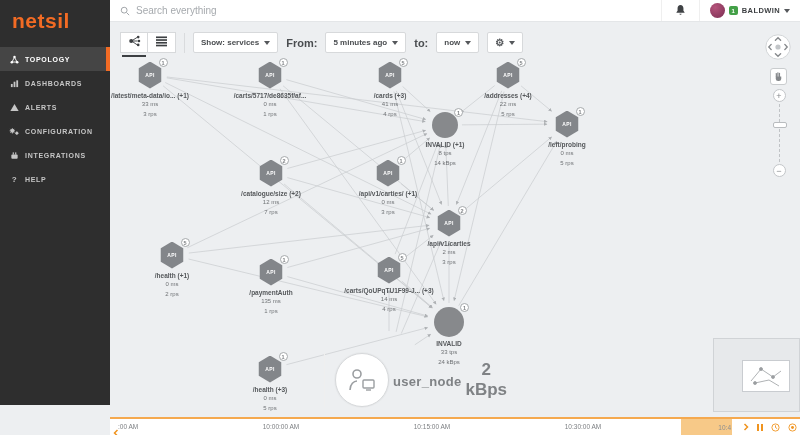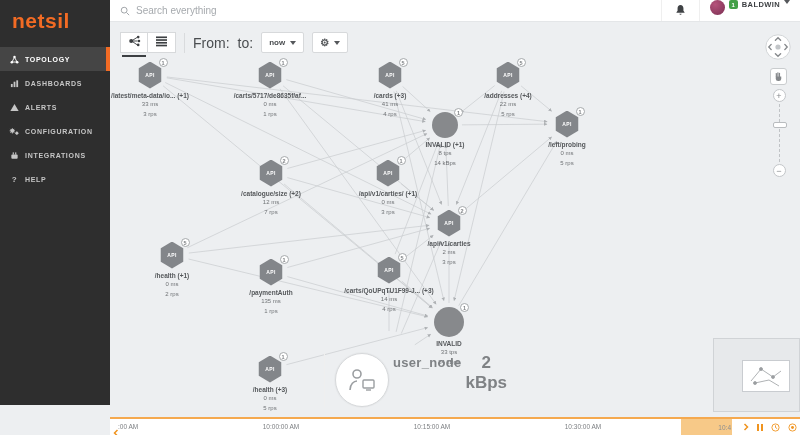--- a/index.html
+++ b/index.html
@@ -18,21 +18,21 @@
 
   
   .topbar { position:absolute; left:110px; top:0; right:0; height:22px; background:#fff;
             border-bottom:1px solid #e4e6e8; display:flex; align-items:center; padding:0 0 0 10px; z-index:5; }
   .search-icon { display:flex; margin-right:6px; }
   .search { border:none; outline:none; flex:1; font-size:10px; color:#444; height:100%;
             font-family:"Liberation Sans", sans-serif; background:transparent; }
   .search::placeholder { color:#a6aaae; }
   .top-right { margin-left:auto; display:flex; align-items:stretch; height:100%; }
   .bell-wrap { display:flex; align-items:center; padding:0 13px; border-left:1px solid #efefef; cursor:pointer; }
-  .user { display:flex; align-items:flex-start; gap:4px; padding:0 10px; border-left:1px solid #efefef; cursor:pointer; }
+  .user { display:flex; align-items:center; gap:4px; padding:0 10px; border-left:1px solid #efefef; cursor:pointer; }
   .avatar { width:15px; height:15px; border-radius:50%; background:radial-gradient(circle at 35% 30%, #b5537b, #7a2f52); }
   .ubadge { width:9px; height:9px; background:#43a047; border-radius:2px; color:#fff; font-size:6px;
             font-weight:bold; display:flex; align-items:center; justify-content:center; }
   .uname { font-size:7.5px; font-weight:bold; color:#3c3f42; letter-spacing:.4px; }
   .caret { width:0; height:0; border-left:3px solid transparent; border-right:3px solid transparent;
            border-top:4px solid #55585b; display:inline-block; }
 
   
   .canvas { position:absolute; left:110px; top:22px; width:690px; height:395px; background:#edeff1; overflow:hidden; }
   #edges { position:absolute; left:0; top:0; z-index:1; }
@@ -41,21 +41,21 @@
   .toolbar { position:absolute; left:10px; top:10px; display:flex; align-items:center; gap:8px; z-index:4; }
   .toggle-group { display:flex; }
   .tbtn { width:28px; height:21px; background:#fff; border:1px solid #d7d9db; display:flex; align-items:center;
           justify-content:center; cursor:pointer; position:relative; padding:0; }
   .tbtn + .tbtn { border-left:none; }
   .tbtn.active::after { content:''; position:absolute; left:1px; right:1px; bottom:-5px; height:2px; background:#3c3f42; }
   .vsep { width:1px; height:20px; background:#d9dbdd; }
   .dd { height:21px; background:#fff; border:1px solid #d7d9db; border-radius:2px; font-size:8px; color:#4a4d50;
         display:flex; align-items:center; gap:5px; padding:0 7px; font-weight:bold; cursor:pointer;
         font-family:"Liberation Sans", sans-serif; }
-  .ddlabel { font-size:14px; color:#4a4d50; font-weight:normal; }
+  .ddlabel { font-size:11px; color:#4a4d50; font-weight:bold; }
   .gear-glyph { font-size:10px; color:#55585b; line-height:1; }
 
   
   .node { position:absolute; width:130px; text-align:center; z-index:2; cursor:pointer; }
   .shape-wrap { position:relative; margin:0 auto; }
   .hexshape { width:25px; height:27px; background:#83868a;
               clip-path:polygon(50% 0%,95% 25%,95% 75%,50% 100%,5% 75%,5% 25%);
               display:flex; align-items:center; justify-content:center; color:#fff; font-size:5px;
               font-weight:bold; letter-spacing:.4px; }
   .circleshape { border-radius:50%; background:#87898c; }
@@ -407,21 +407,29 @@
             <svg width="13" height="11" viewBox="0 0 14 12" fill="#3c3f42">
                 <rect x="1" y="0.5" width="12" height="1.8"></rect>
                 <rect x="1" y="3.5" width="12" height="1.8"></rect>
                 <rect x="1" y="6.5" width="12" height="1.8"></rect>
                 <rect x="1" y="9.5" width="12" height="1.8"></rect>
               </svg>
           </span>
         </button>
       </div>
       <div class="vsep"></div>
+      <button class="dd">
+        <span>Show: services</span>
+        <span class="caret"></span>
+      </button>
       <span class="ddlabel">From:</span>
+      <button class="dd">
+        <span>5 minutes ago</span>
+        <span class="caret"></span>
+      </button>
       <span class="ddlabel">to:</span>
       <button class="dd">
         <span>now</span>
         <span class="caret"></span>
       </button>
       <button class="dd">
         <span class="gear-glyph">⚙</span>
         <span class="caret"></span>
       </button>
     </div>

